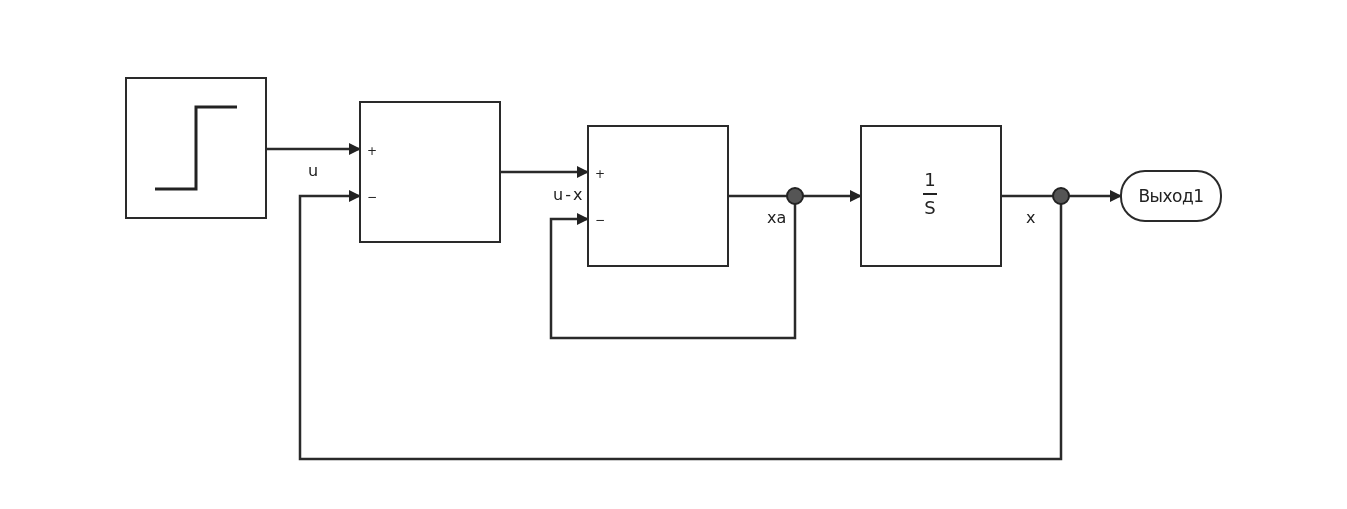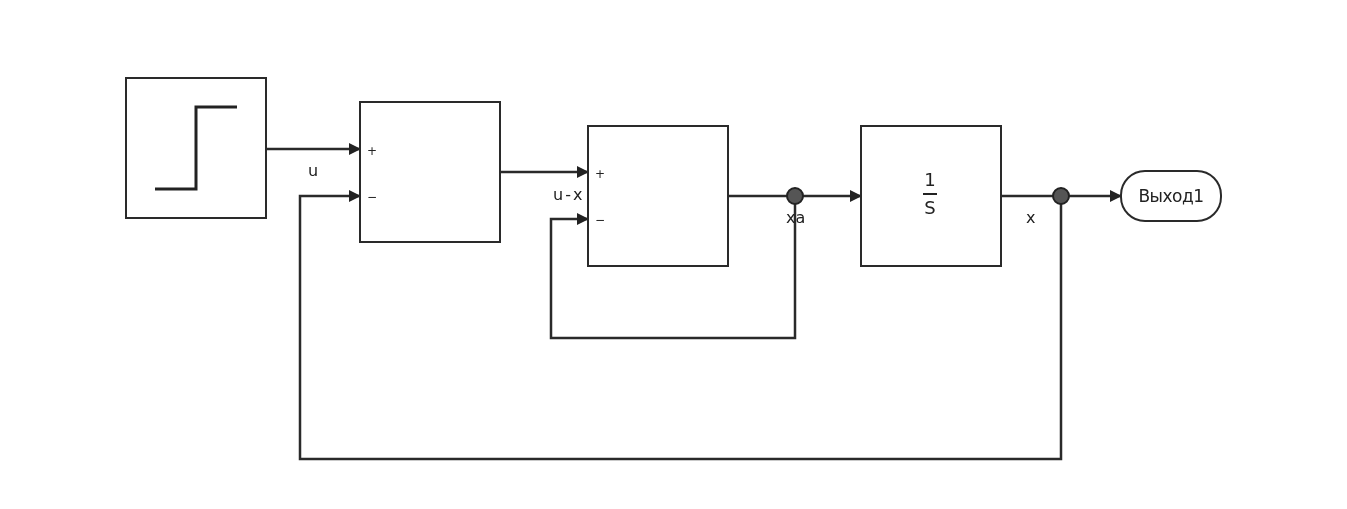--- a/index.html
+++ b/index.html
@@ -61,14 +61,14 @@
   <span class="bar"></span>
   <span>S</span>
 </div>
 
 <div class="terminal" style="left:1120px; top:170px; width:102px; height:52px;">
   <span>Выход1</span>
 </div>
 
 <span class="lbl" style="left:308px; top:163px;">u</span>
 <span class="lbl" style="left:553px; top:187px; letter-spacing:2px;">u-x</span>
-<span class="lbl" style="left:786px; top:210px;">xa</span>
+<span class="lbl" style="left:767px; top:210px;">xa</span>
 <span class="lbl" style="left:1026px; top:210px;">x</span>
 
 </body></html>

